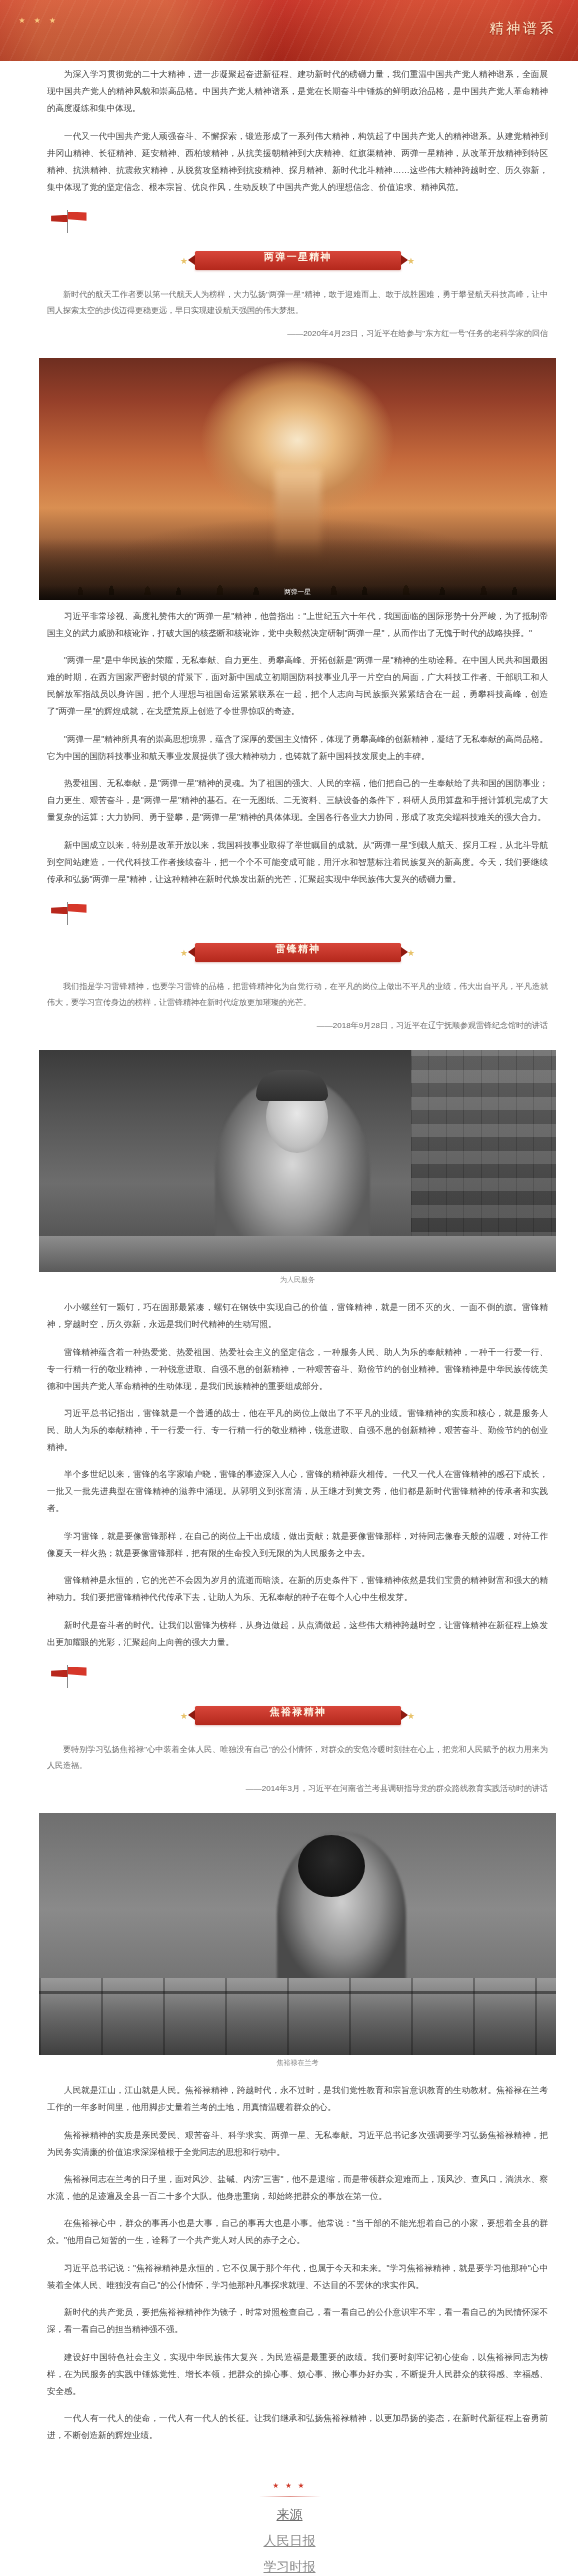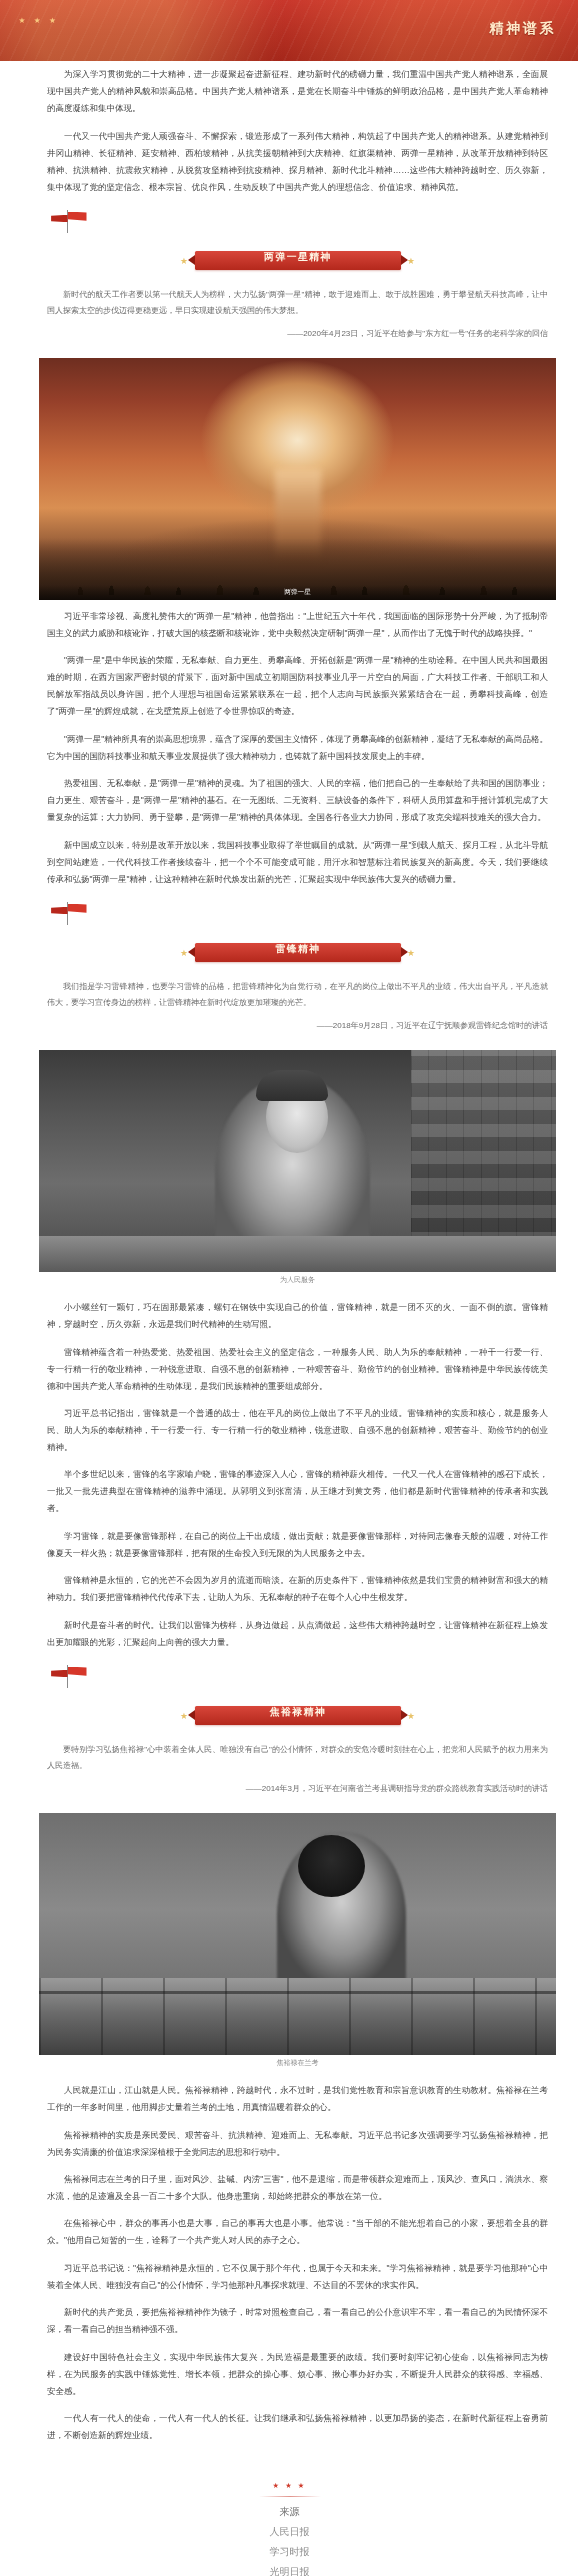--- a/index.html
+++ b/index.html
@@ -32,21 +32,21 @@
       radial-gradient(circle at 78% 70%, rgba(255,160,90,0.25) 0 12%, rgba(255,160,90,0) 40%),
       repeating-linear-gradient(115deg, rgba(255,255,255,0.045) 0 1.5px, rgba(0,0,0,0) 1.5px 11.3px);
   }
   .banner-title {
     position: absolute;
     right: 23px;
     top: 19.6px;
     color: #ffe9c9;
     font-size: 14px;
     letter-spacing: 2.6px;
-    font-weight: bold;
+    font-weight: normal;
     text-shadow: 0 0.5px 1px rgba(80,10,0,.45);
     padding-left: 8px;
   }
   .banner-stars {
     position: absolute; left: 18.5px; top: 15.5px;
     color: #ffd98a; font-size: 7.7px; letter-spacing: 3.1px; opacity: .85;
   }
 
   
   .body-wrap { padding: 0 0 0 16px; }
@@ -265,23 +265,24 @@
 
   
   .footer {
     margin-top: 18.5px;
     padding: 13.4px 0 20.6px 0;
     text-align: center;
     background: #ffffff;
   }
   .footer .ft-star { color: #cf3b2c; font-size: 7.2px; letter-spacing: 2.1px; margin-bottom: 6.2px; }
   .footer .ft-line {
-    font-size: 10px;
+    font-size: 13px;
     line-height: 2.0;
     color: #8d8d8d;
+    text-decoration: underline;
   }
   .footer .ft-line.strong { color: #6d6d6d; }
   .divider-dots {
     margin: 1px auto 5.2px auto; width: 62px; height: 0.5px;
     background: linear-gradient(90deg, rgba(200,60,45,0) 0%, rgba(200,60,45,.55) 50%, rgba(200,60,45,0) 100%);
   }
 </style>
 </head>
 <body>
 
@@ -373,21 +374,21 @@
     <div class="photo photo-portrait">
       <div class="person"></div>
       <div class="hair"></div>
       <div class="desk2"></div>
       <div class="desk-line"></div>
       <div class="rows"></div>
     </div>
     <div class="photo-cap-below">焦裕禄在兰考</div>
 
     <p class="para">人民就是江山，江山就是人民。焦裕禄精神，跨越时代，永不过时，是我们党性教育和宗旨意识教育的生动教材。焦裕禄在兰考工作的一年多时间里，他用脚步丈量着兰考的土地，用真情温暖着群众的心。</p>
-    <p class="para">焦裕禄精神的实质是亲民爱民、艰苦奋斗、抗洪精神、迎难而上、无私奉献。习近平总书记多次强调要学习弘扬焦裕禄精神，把为民务实清廉的价值追求深深植根于全党同志的思想和行动中。</p>
+    <p class="para">焦裕禄精神的实质是亲民爱民、艰苦奋斗、科学求实、两弹一星、无私奉献。习近平总书记多次强调要学习弘扬焦裕禄精神，把为民务实清廉的价值追求深深植根于全党同志的思想和行动中。</p>
     <p class="para">焦裕禄同志在兰考的日子里，面对风沙、盐碱、内涝"三害"，他不是退缩，而是带领群众迎难而上，顶风沙、查风口，淌洪水、察水流，他的足迹遍及全县一百二十多个大队。他身患重病，却始终把群众的事放在第一位。</p>
     <p class="para">在焦裕禄心中，群众的事再小也是大事，自己的事再大也是小事。他常说："当干部的不能光想着自己的小家，要想着全县的群众。"他用自己短暂的一生，诠释了一个共产党人对人民的赤子之心。</p>
     <p class="para">习近平总书记说："焦裕禄精神是永恒的，它不仅属于那个年代，也属于今天和未来。"学习焦裕禄精神，就是要学习他那种"心中装着全体人民、唯独没有自己"的公仆情怀，学习他那种凡事探求就理、不达目的不罢休的求实作风。</p>
     <p class="para">新时代的共产党员，要把焦裕禄精神作为镜子，时常对照检查自己，看一看自己的公仆意识牢不牢，看一看自己的为民情怀深不深，看一看自己的担当精神强不强。</p>
     <p class="para">建设好中国特色社会主义，实现中华民族伟大复兴，为民造福是最重要的政绩。我们要时刻牢记初心使命，以焦裕禄同志为榜样，在为民服务的实践中锤炼党性、增长本领，把群众的操心事、烦心事、揪心事办好办实，不断提升人民群众的获得感、幸福感、安全感。</p>
     <p class="para">一代人有一代人的使命，一代人有一代人的长征。让我们继承和弘扬焦裕禄精神，以更加昂扬的姿态，在新时代新征程上奋勇前进，不断创造新的辉煌业绩。</p>
 
   </div>
 
   <div class="footer">

